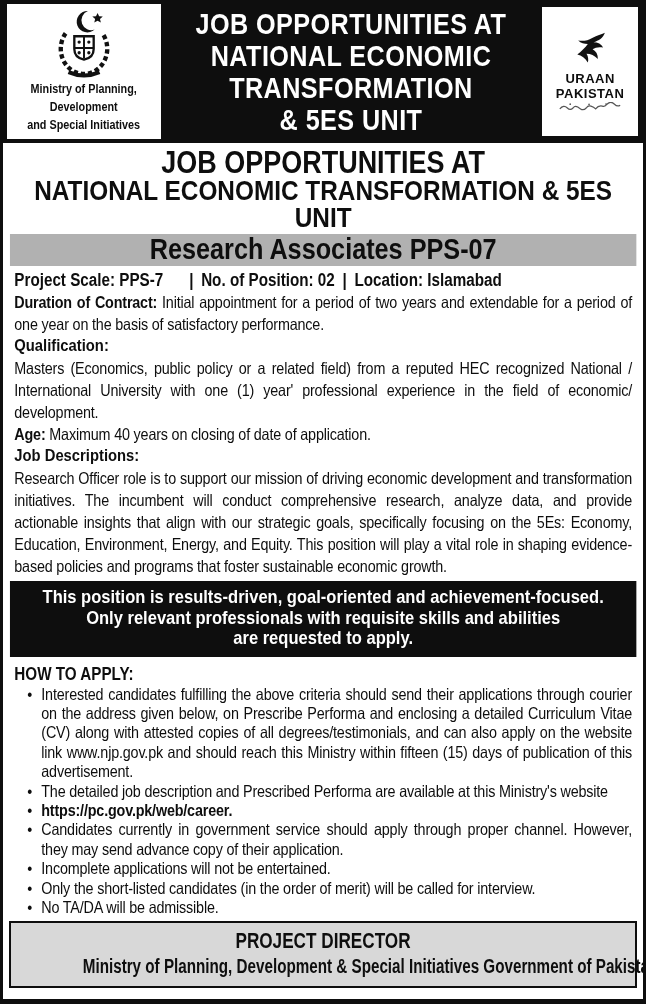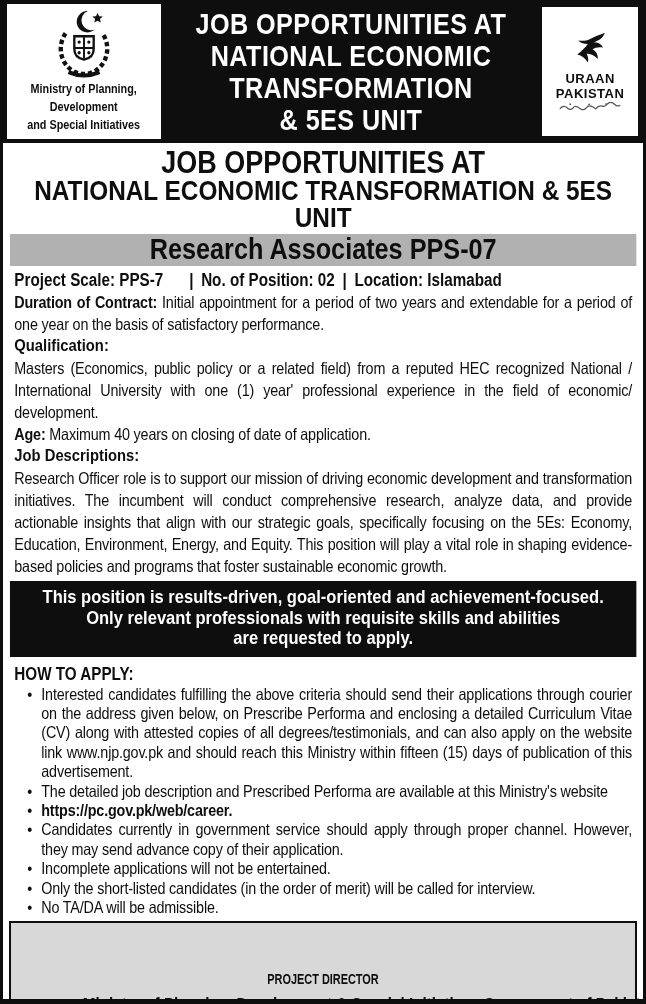--- a/index.html
+++ b/index.html
@@ -103,21 +103,21 @@
   
   .footer-box {
     margin: 4px 6px 0;
     background: #d8d8d8;
     border: 2px solid #0e0e0e;
     text-align: center;
     position: relative;
     padding: 4px 4px 7px;
     font-weight: bold;
   }
-  .footer-title { font-size: 14px; line-height: 27px; margin-top: 39px; }
+  .footer-title { font-size: 22px; line-height: 27px; }
   .footer-line { font-size: 19.5px; line-height: 25px; }
   .cond { transform: scaleX(0.78); white-space: nowrap; }
 
   .bottom-bar { position: absolute; left: 0; right: 0; bottom: 0; height: 5px; background: #0e0e0e; }
 
   svg { display: block; }
 </style>
 </head>
 <body>
 

